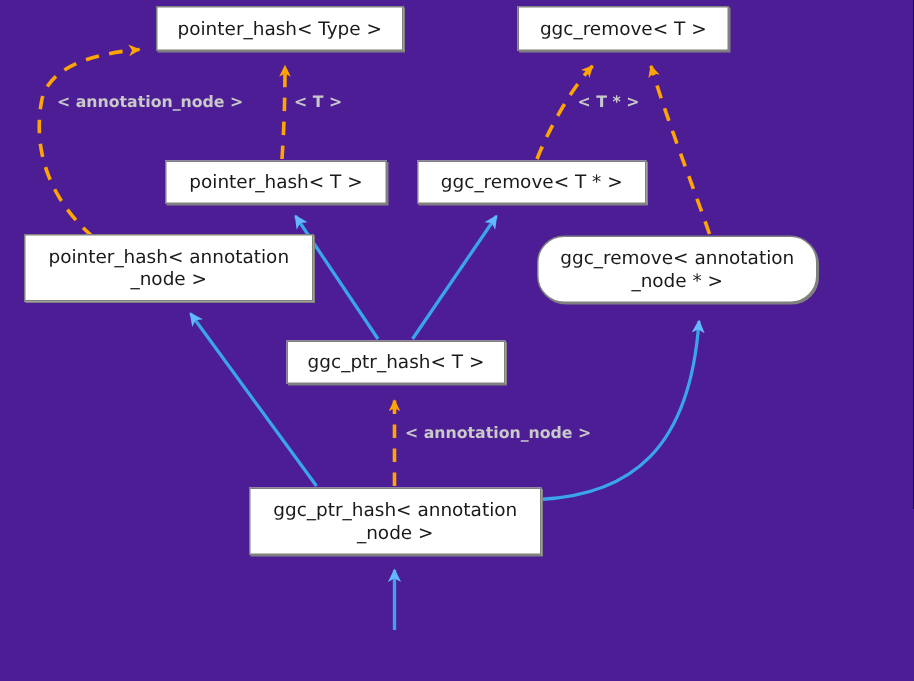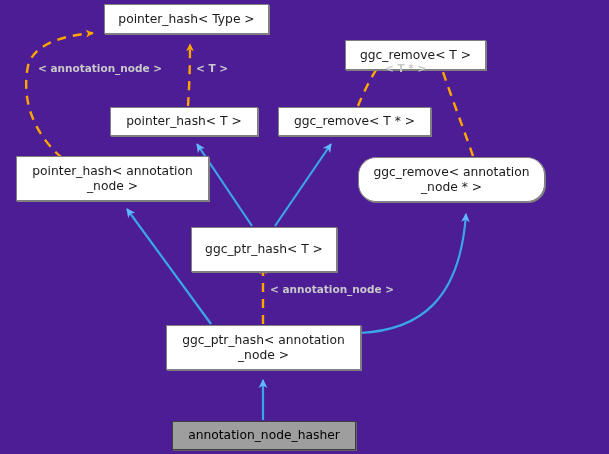--- a/index.html
+++ b/index.html
@@ -74,38 +74,37 @@
 
     <path d="M 211,324 L 127,209" fill="none" stroke="#3aa5e8" stroke-width="2.2" marker-end="url(#arrowBlue)"></path>
 
     <path d="M 360,333 C 420,330 460,300 466,214" fill="none" stroke="#3aa5e8" stroke-width="2.2" marker-end="url(#arrowBlue)"></path>
 
     <path d="M 263,420 L 263,380" fill="none" stroke="#3aa5e8" stroke-width="2.2" marker-end="url(#arrowBlue)"></path>
   </svg>
 
   <div class="node" style="left:104px;top:4px;width:165px;height:30px;">pointer_hash&lt; Type &gt;</div>
 
-  <div class="node" style="left:345px;top:4px;width:141px;height:30px;margin-top:36px;">ggc_remove&lt; T &gt;</div>
+  <div class="node" style="left:345px;top:4px;width:141px;height:30px;">ggc_remove&lt; T &gt;</div>
 
   <div class="node" style="left:110px;top:107px;width:148px;height:29px;">pointer_hash&lt; T &gt;</div>
 
   <div class="node" style="left:278px;top:107px;width:153px;height:29px;">ggc_remove&lt; T * &gt;</div>
 
   <div class="node" style="left:4px;top:156px;width:193px;height:45px;margin-left:12px;">pointer_hash&lt; annotation
 _node &gt;</div>
 
   <div class="node" style="left:358px;top:157px;width:187px;height:45px;border-radius:18px;">ggc_remove&lt; annotation
 _node * &gt;</div>
 
-  <div class="node" style="left:191px;top:227px;width:146px;height:45px;">ggc_ptr_hash&lt; T &gt;</div>
+  <div class="node" style="left:191px;top:227px;width:146px;height:29px;">ggc_ptr_hash&lt; T &gt;</div>
 
   <div class="node" style="left:166px;top:325px;width:195px;height:45px;">ggc_ptr_hash&lt; annotation
 _node &gt;</div>
 
-  <div class="node highlight" style="left:172px;top:421px;width:184px;height:29px;">annotation_node_hasher</div>
 
   <div class="edge-label" style="left:38px;top:62px;">&lt; annotation_node &gt;</div>
 
   <div class="edge-label" style="left:196px;top:62px;">&lt; T &gt;</div>
 
   <div class="edge-label" style="left:385px;top:62px;">&lt; T * &gt;</div>
 
 
   <div class="edge-label" style="left:270px;top:283px;">&lt; annotation_node &gt;</div>
 

